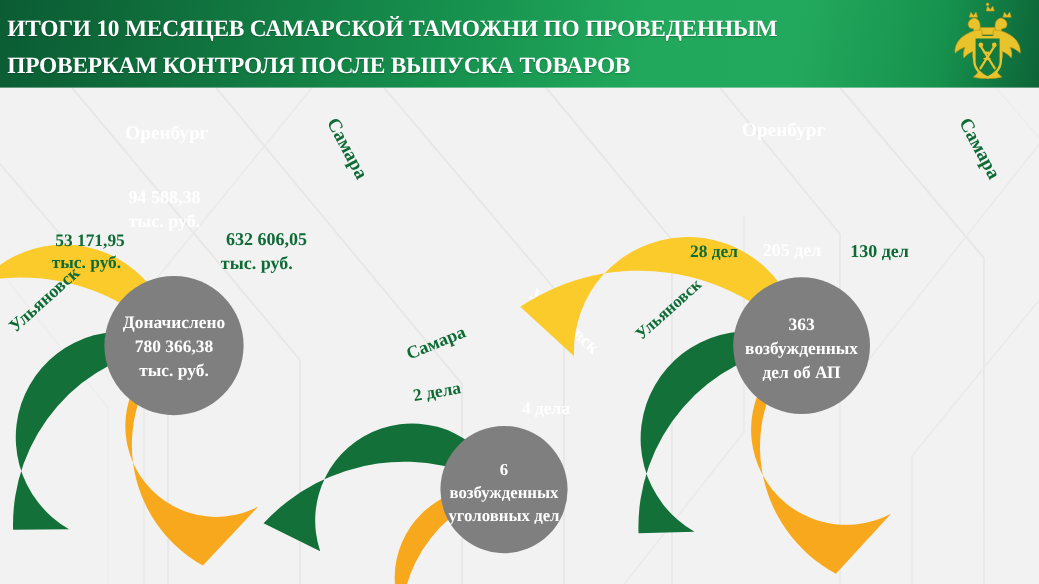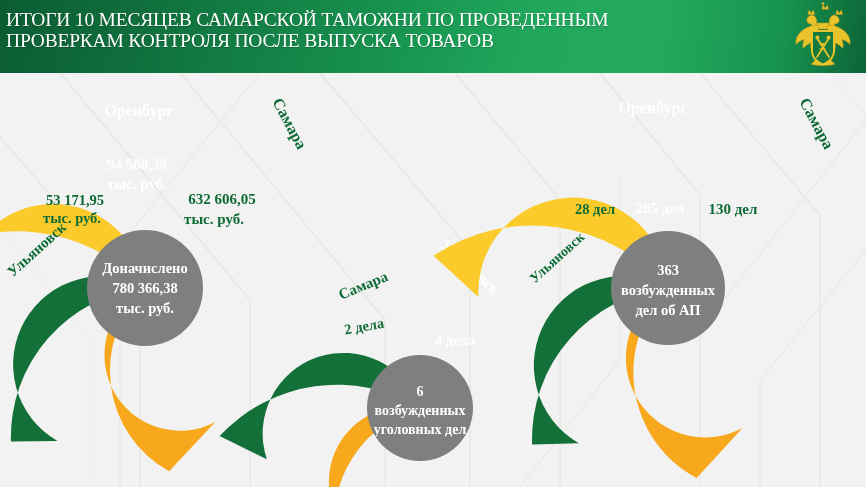--- a/index.html
+++ b/index.html
@@ -40,22 +40,22 @@
         #0d6337 100%);
     overflow: hidden;
   }
   #header-title {
     position: absolute;
     left: 6px;
     top: 9px;
     width: 800px;
     color: #ffffff;
     font-size: 19.5px;
-    line-height: 21px;
-    font-weight: normal;
+    line-height: 31px;
+    font-weight: bold;
     letter-spacing: -0.2px;
     text-shadow: 0 1px 1px rgba(0,0,0,0.25);
     white-space: pre-line;
   }
   #header-emblem {
     position: absolute;
     right: 8px;
     top: 1px;
     width: 70px;
     height: 70px;

